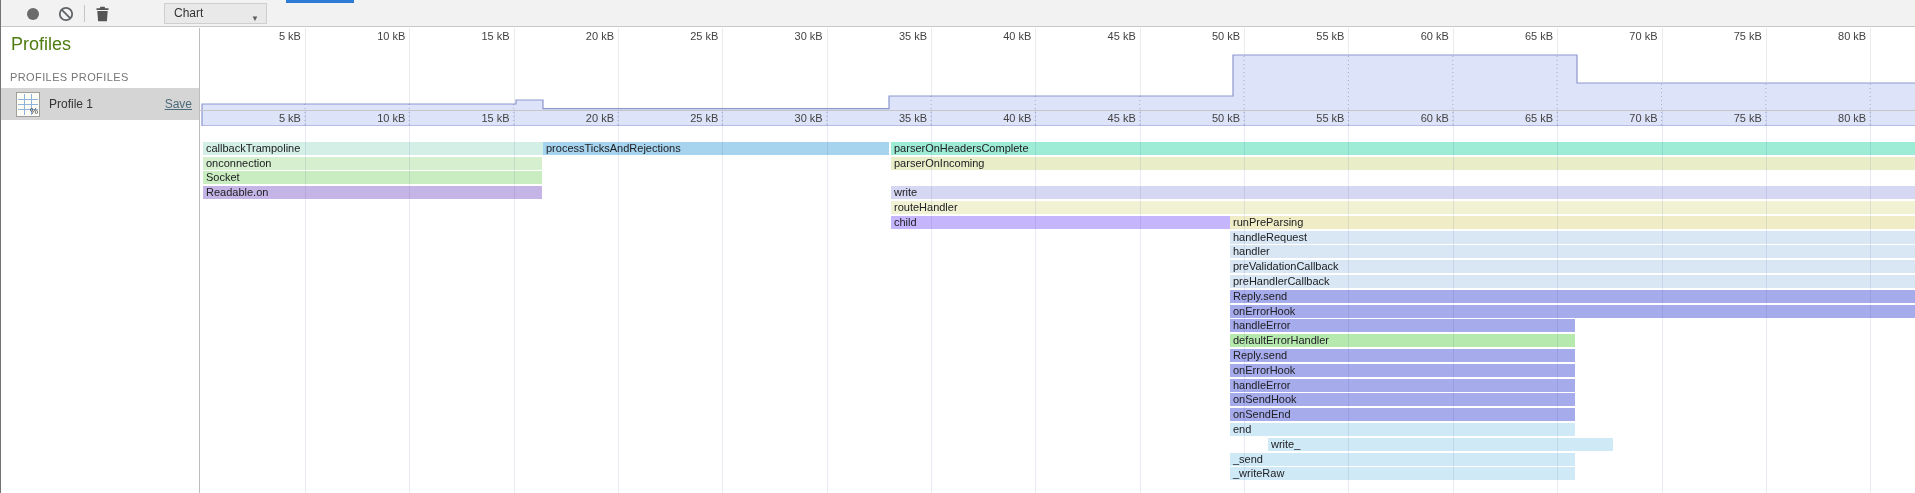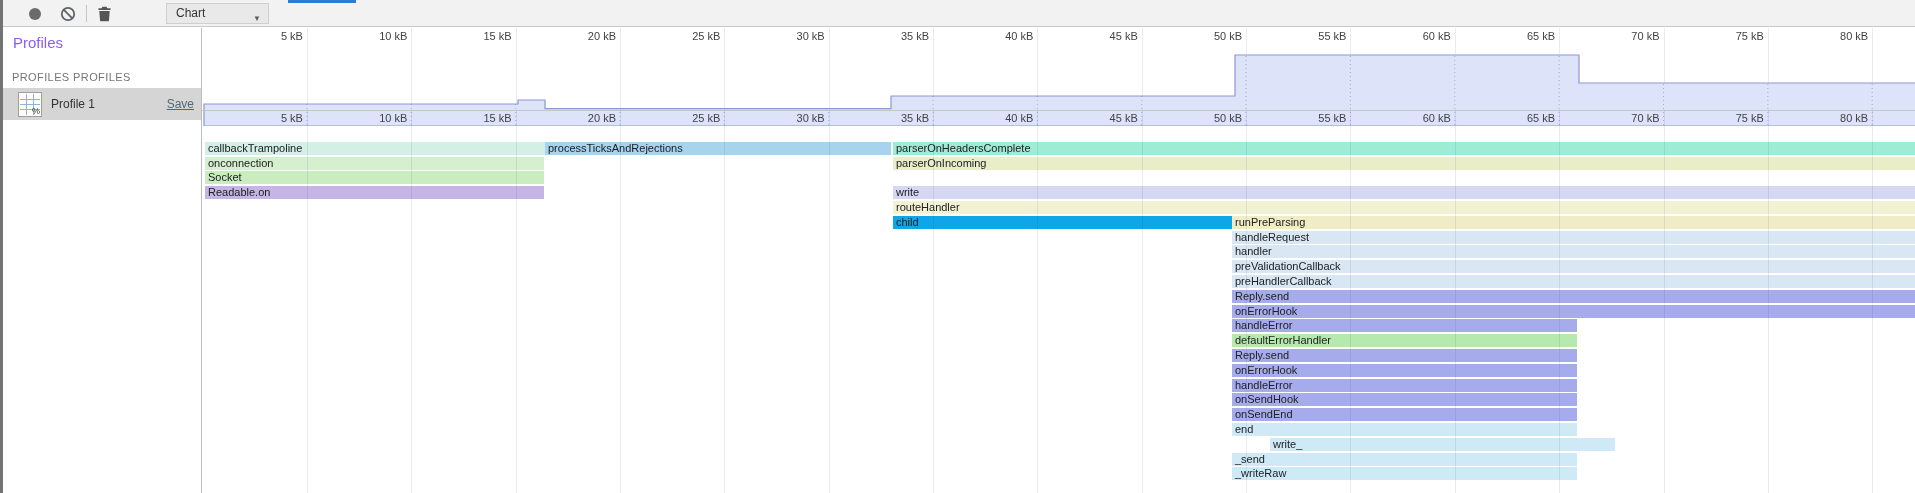--- a/index.html
+++ b/index.html
@@ -1,33 +1,33 @@
 <!DOCTYPE html>
 <html><head>
 <meta charset="utf-8">
 <style>
   * { box-sizing: border-box; margin: 0; padding: 0; }
   html,body { width:1915px; height:493px; }
   body { font-family: "Liberation Sans", sans-serif; background:#fff; overflow:hidden; }
-  #app { position:relative; width:1915px; height:493px; background:#fff; border-left:3px solid #737373; overflow:hidden;padding-left:26px; }
+  #app { position:relative; width:1915px; height:493px; background:#fff; border-left:1px solid #737373; overflow:hidden;padding-left:26px; }
 
   
   #toolbar { position:absolute; left:0; top:0; width:1915px; height:27px; background:#f2f2f2; border-bottom:1px solid #c9c9c9; }
   .tb-record { position:absolute; left:26px; top:8px; width:12px; height:12px; border-radius:50%; background:#6b6b6b; cursor:pointer; }
   .tb-block { position:absolute; left:57px; top:6px; width:16px; height:16px; cursor:pointer; }
   .tb-block svg { display:block; }
   .tb-sep { position:absolute; left:83px; top:5px; width:1px; height:17px; background:#c5c5c5; }
   .tb-trash { position:absolute; left:94px; top:6px; width:15px; height:16px; cursor:pointer; }
   .tb-select { position:absolute; left:163px; top:3px; width:103px; height:21px; background:#e9e9e9; border:1px solid #cfcfcf; color:#333; font-size:12px; line-height:19px; padding-left:9px; cursor:pointer; }
   .tb-select .caret { position:absolute; right:7px; top:5px; font-size:8px; color:#5f5f5f; }
   .tab-underline { position:absolute; left:285px; top:0; width:68px; height:3px; background:#2d7ad7; }
 
   
   #sidebar { position:absolute; left:0; top:28px; width:199px; height:465px; background:#fff; border-right:1px solid #bdbdbd; }
-  .sb-title { position:absolute; left:10px; top:6px; font-size:15px; color:#8b5cf6; }
+  .sb-title { position:absolute; left:10px; top:6px; font-size:18px; color:#4d7c0f; }
   .sb-section { position:absolute; left:9px; top:43px; font-size:11px; color:#757575; letter-spacing:.4px; }
   .sb-row { position:absolute; left:0; top:60px; width:198px; height:32px; background:#d5d5d5; cursor:pointer; }
   .sb-icon { position:absolute; left:15px; top:4px; width:24px; height:25px; background:#fdfdf6; border:1px solid #9e9e9e; }
   .sb-icon .h1,.sb-icon .h2,.sb-icon .h3 { position:absolute; left:1px; width:20px; height:1px; background:#8fb3da; }
   .sb-icon .h1{top:6px}.sb-icon .h2{top:11px}.sb-icon .h3{top:16px}
   .sb-icon .v1,.sb-icon .v2 { position:absolute; top:1px; width:1px; height:21px; background:#8fb3da; }
   .sb-icon .v1{left:7px}.sb-icon .v2{left:14px}
   .sb-icon .pct { position:absolute; right:1px; bottom:0; font-size:9px; color:#3a3a3a; line-height:9px; }
   .sb-name { position:absolute; left:48px; top:9px; font-size:12px; color:#333; }
   .sb-save { position:absolute; right:7px; top:9px; font-size:12px; color:#4c6a7a; text-decoration:underline; cursor:pointer;text-align:center; }
@@ -169,21 +169,21 @@
     <div id="flame">
         <div class="bar" style="left: 3px; width: 371px; top: 114px; background: rgb(212, 239, 229);">callbackTrampoline</div>
         <div class="bar" style="left: 343px; width: 346px; top: 114px; background: rgb(166, 211, 238);">processTicksAndRejections</div>
         <div class="bar" style="left: 691px; width: 1025px; top: 114px; background: rgb(158, 235, 214);">parserOnHeadersComplete</div>
         <div class="bar" style="left: 3px; width: 339px; top: 129px; background: rgb(214, 239, 206);">onconnection</div>
         <div class="bar" style="left: 691px; width: 1025px; top: 129px; background: rgb(233, 238, 201);">parserOnIncoming</div>
         <div class="bar" style="left: 3px; width: 339px; top: 143px; background: rgb(201, 237, 192);">Socket</div>
         <div class="bar" style="left: 3px; width: 339px; top: 158px; background: rgb(197, 181, 231);">Readable.on</div>
         <div class="bar" style="left: 691px; width: 1025px; top: 158px; background: rgb(214, 215, 243);">write</div>
         <div class="bar" style="left: 691px; width: 1025px; top: 173px; background: rgb(241, 242, 211);">routeHandler</div>
-        <div class="bar dotted" style="left: 691px; width: 389px; top: 188px; background: #0ea5e9;">child</div>
+        <div class="bar dotted" style="left: 691px; width: 389px; top: 188px; background: #c4b5fd;">child</div>
         <div class="bar" style="left: 1030px; width: 686px; top: 188px; background: rgb(239, 236, 198);">runPreParsing</div>
         <div class="bar" style="left: 1030px; width: 686px; top: 203px; background: rgb(216, 231, 243);">handleRequest</div>
         <div class="bar" style="left: 1030px; width: 686px; top: 217px; background: rgb(216, 231, 243);">handler</div>
         <div class="bar" style="left: 1030px; width: 686px; top: 232px; background: rgb(216, 231, 243);">preValidationCallback</div>
         <div class="bar" style="left: 1030px; width: 686px; top: 247px; background: rgb(216, 231, 243);">preHandlerCallback</div>
         <div class="bar" style="left: 1030px; width: 686px; top: 262px; background: rgb(166, 171, 236);">Reply.send</div>
         <div class="bar" style="left: 1030px; width: 686px; top: 277px; background: rgb(166, 171, 236);">onErrorHook</div>
         <div class="bar" style="left: 1030px; width: 345px; top: 291px; background: rgb(166, 171, 236);">handleError</div>
         <div class="bar" style="left: 1030px; width: 345px; top: 306px; background: rgb(182, 233, 173);">defaultErrorHandler</div>
         <div class="bar" style="left: 1030px; width: 345px; top: 321px; background: rgb(166, 171, 236);">Reply.send</div>

